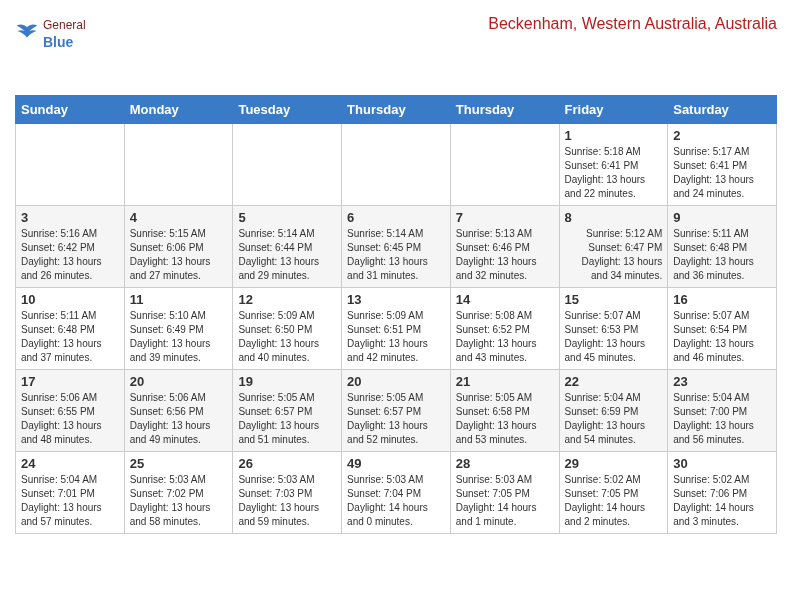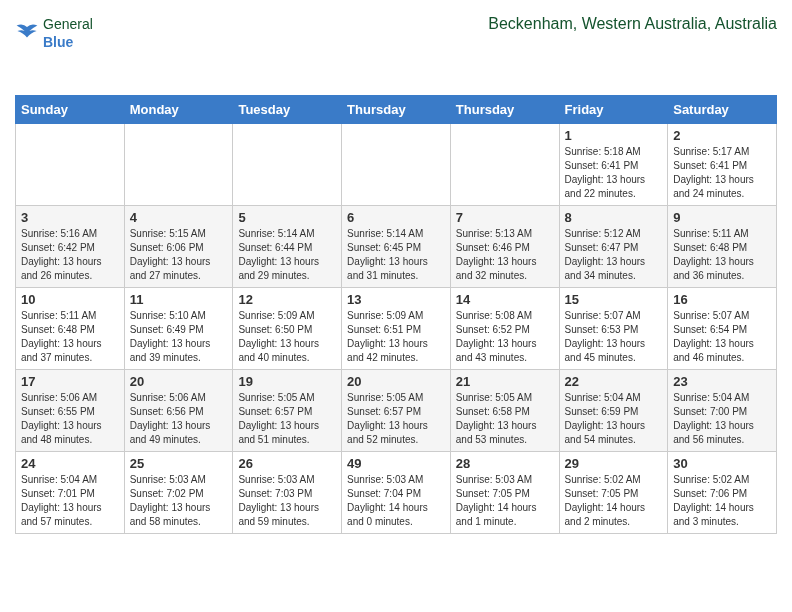--- a/index.html
+++ b/index.html
@@ -20,21 +20,21 @@
       display: flex;
       align-items: center;
       gap: 4px;
     }
     .logo-bird {
       width: 24px;
       height: 20px;
     }
     .title-area { text-align: right; }
     .month-title { font-size: 36px; color: #333; font-weight: normal; }
-    .location-title { font-size: 16px; color: #14532d; }
+    .location-title { font-size: 16px; color: #b91c1c; }
     .calendar {
       width: 100%;
       border-collapse: collapse;
       table-layout: fixed;
       margin-top: 44px;
     }
     .calendar th {
       background: #3a7bc8;
       color: #fff;
       text-align: left;
@@ -67,21 +67,21 @@
   </style>
 </head>
 <body>
 
 <div class="header-area">
   <div class="logo">
     <svg class="logo-bird" viewBox="0 0 30 25" xmlns="http://www.w3.org/2000/svg">
       <path d="M15 5 Q20 0 28 3 Q22 6 18 10 Q22 8 27 10 Q20 12 15 18 Q10 12 3 10 Q8 8 12 10 Q8 6 2 3 Q10 0 15 5Z" fill="#3a7bc8"></path>
     </svg>
     <div>
-      <span style="font-size:14px;color:#14532d;">General</span><br>
+      <span style="font-size:12px;color:#7f1d1d;">General</span><br>
       <span style="font-size:14px;color:#3a7bc8;font-weight:bold;">Blue</span>
     </div>
   </div>
   <div class="title-area">
     <div class="location-title">Beckenham, Western Australia, Australia</div>
   </div>
 </div>
 
 <table class="calendar">
   <thead>
@@ -148,21 +148,21 @@
         </td>
         <td>
           <span class="day-number">7</span>
           <div class="day-info" style="white-space: pre-line;">Sunrise: 5:13 AM
 Sunset: 6:46 PM
 Daylight: 13 hours
 and 32 minutes.</div>
         </td>
         <td>
           <span class="day-number">8</span>
-          <div class="day-info" style="white-space: pre-line;">Sunrise: 5:12 AM
+          <div class="day-info" style="white-space: pre-line; text-align: right;">Sunrise: 5:12 AM
 Sunset: 6:47 PM
 Daylight: 13 hours
 and 34 minutes.</div>
         </td>
         <td>
           <span class="day-number">9</span>
           <div class="day-info" style="white-space: pre-line;">Sunrise: 5:11 AM
 Sunset: 6:48 PM
 Daylight: 13 hours
 and 36 minutes.</div>

